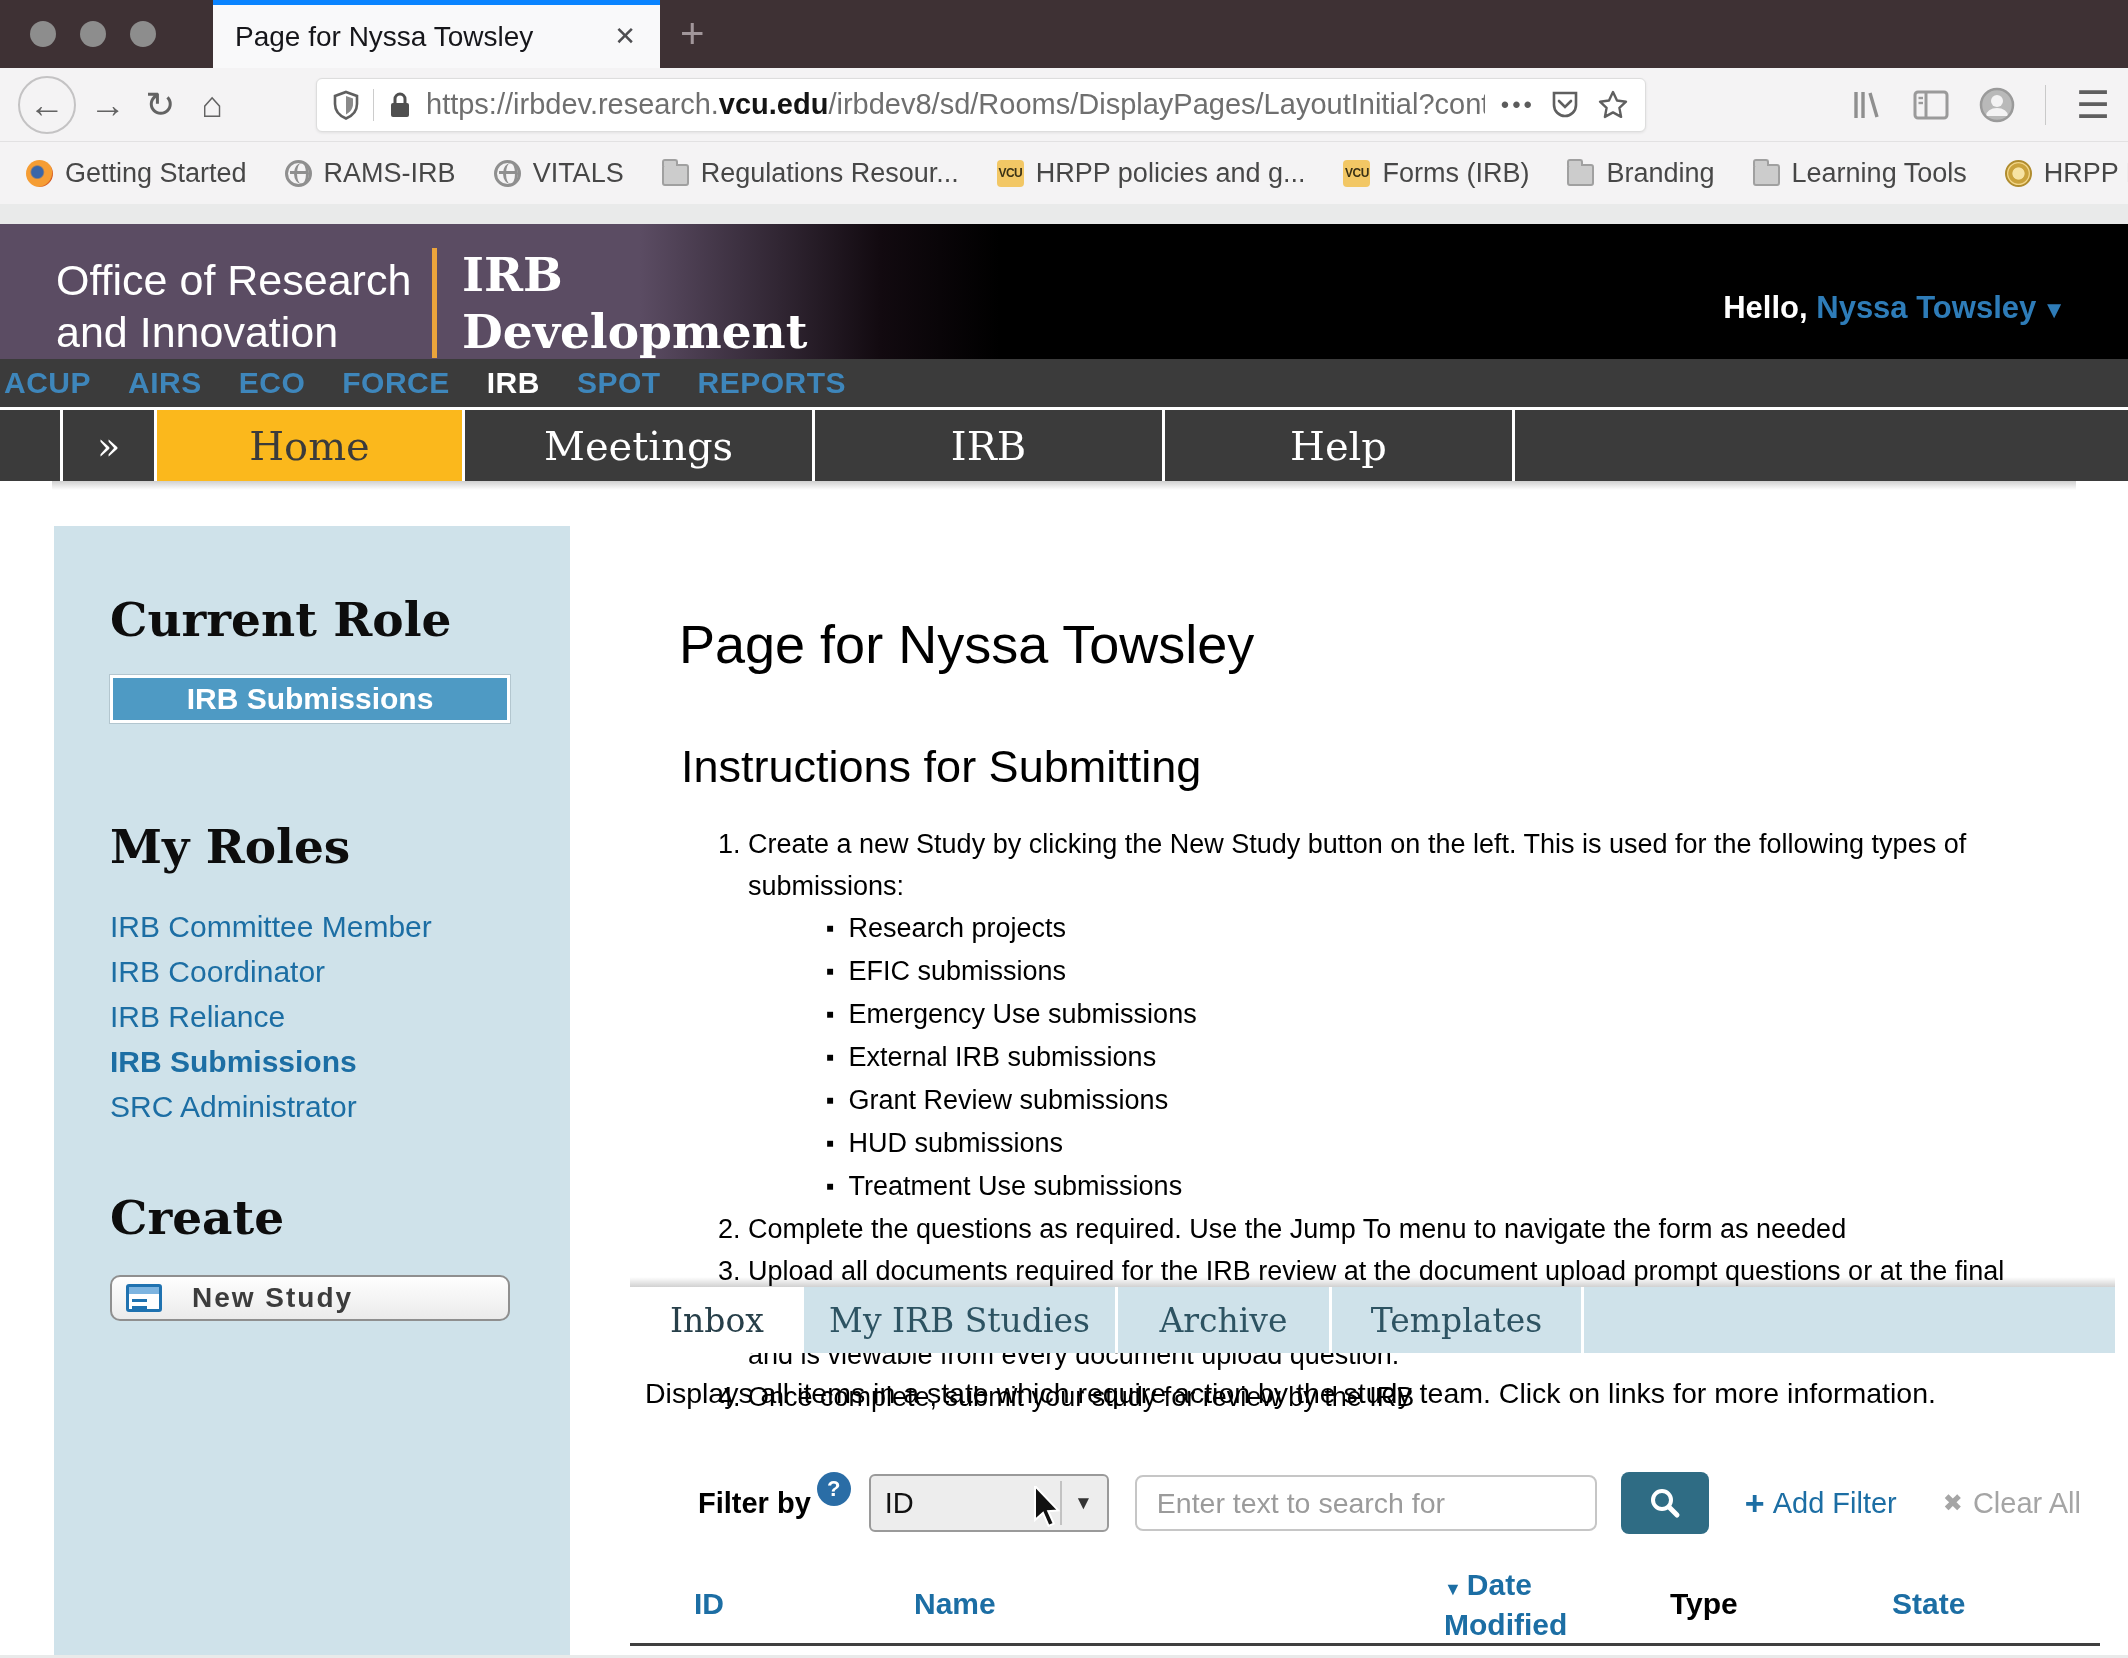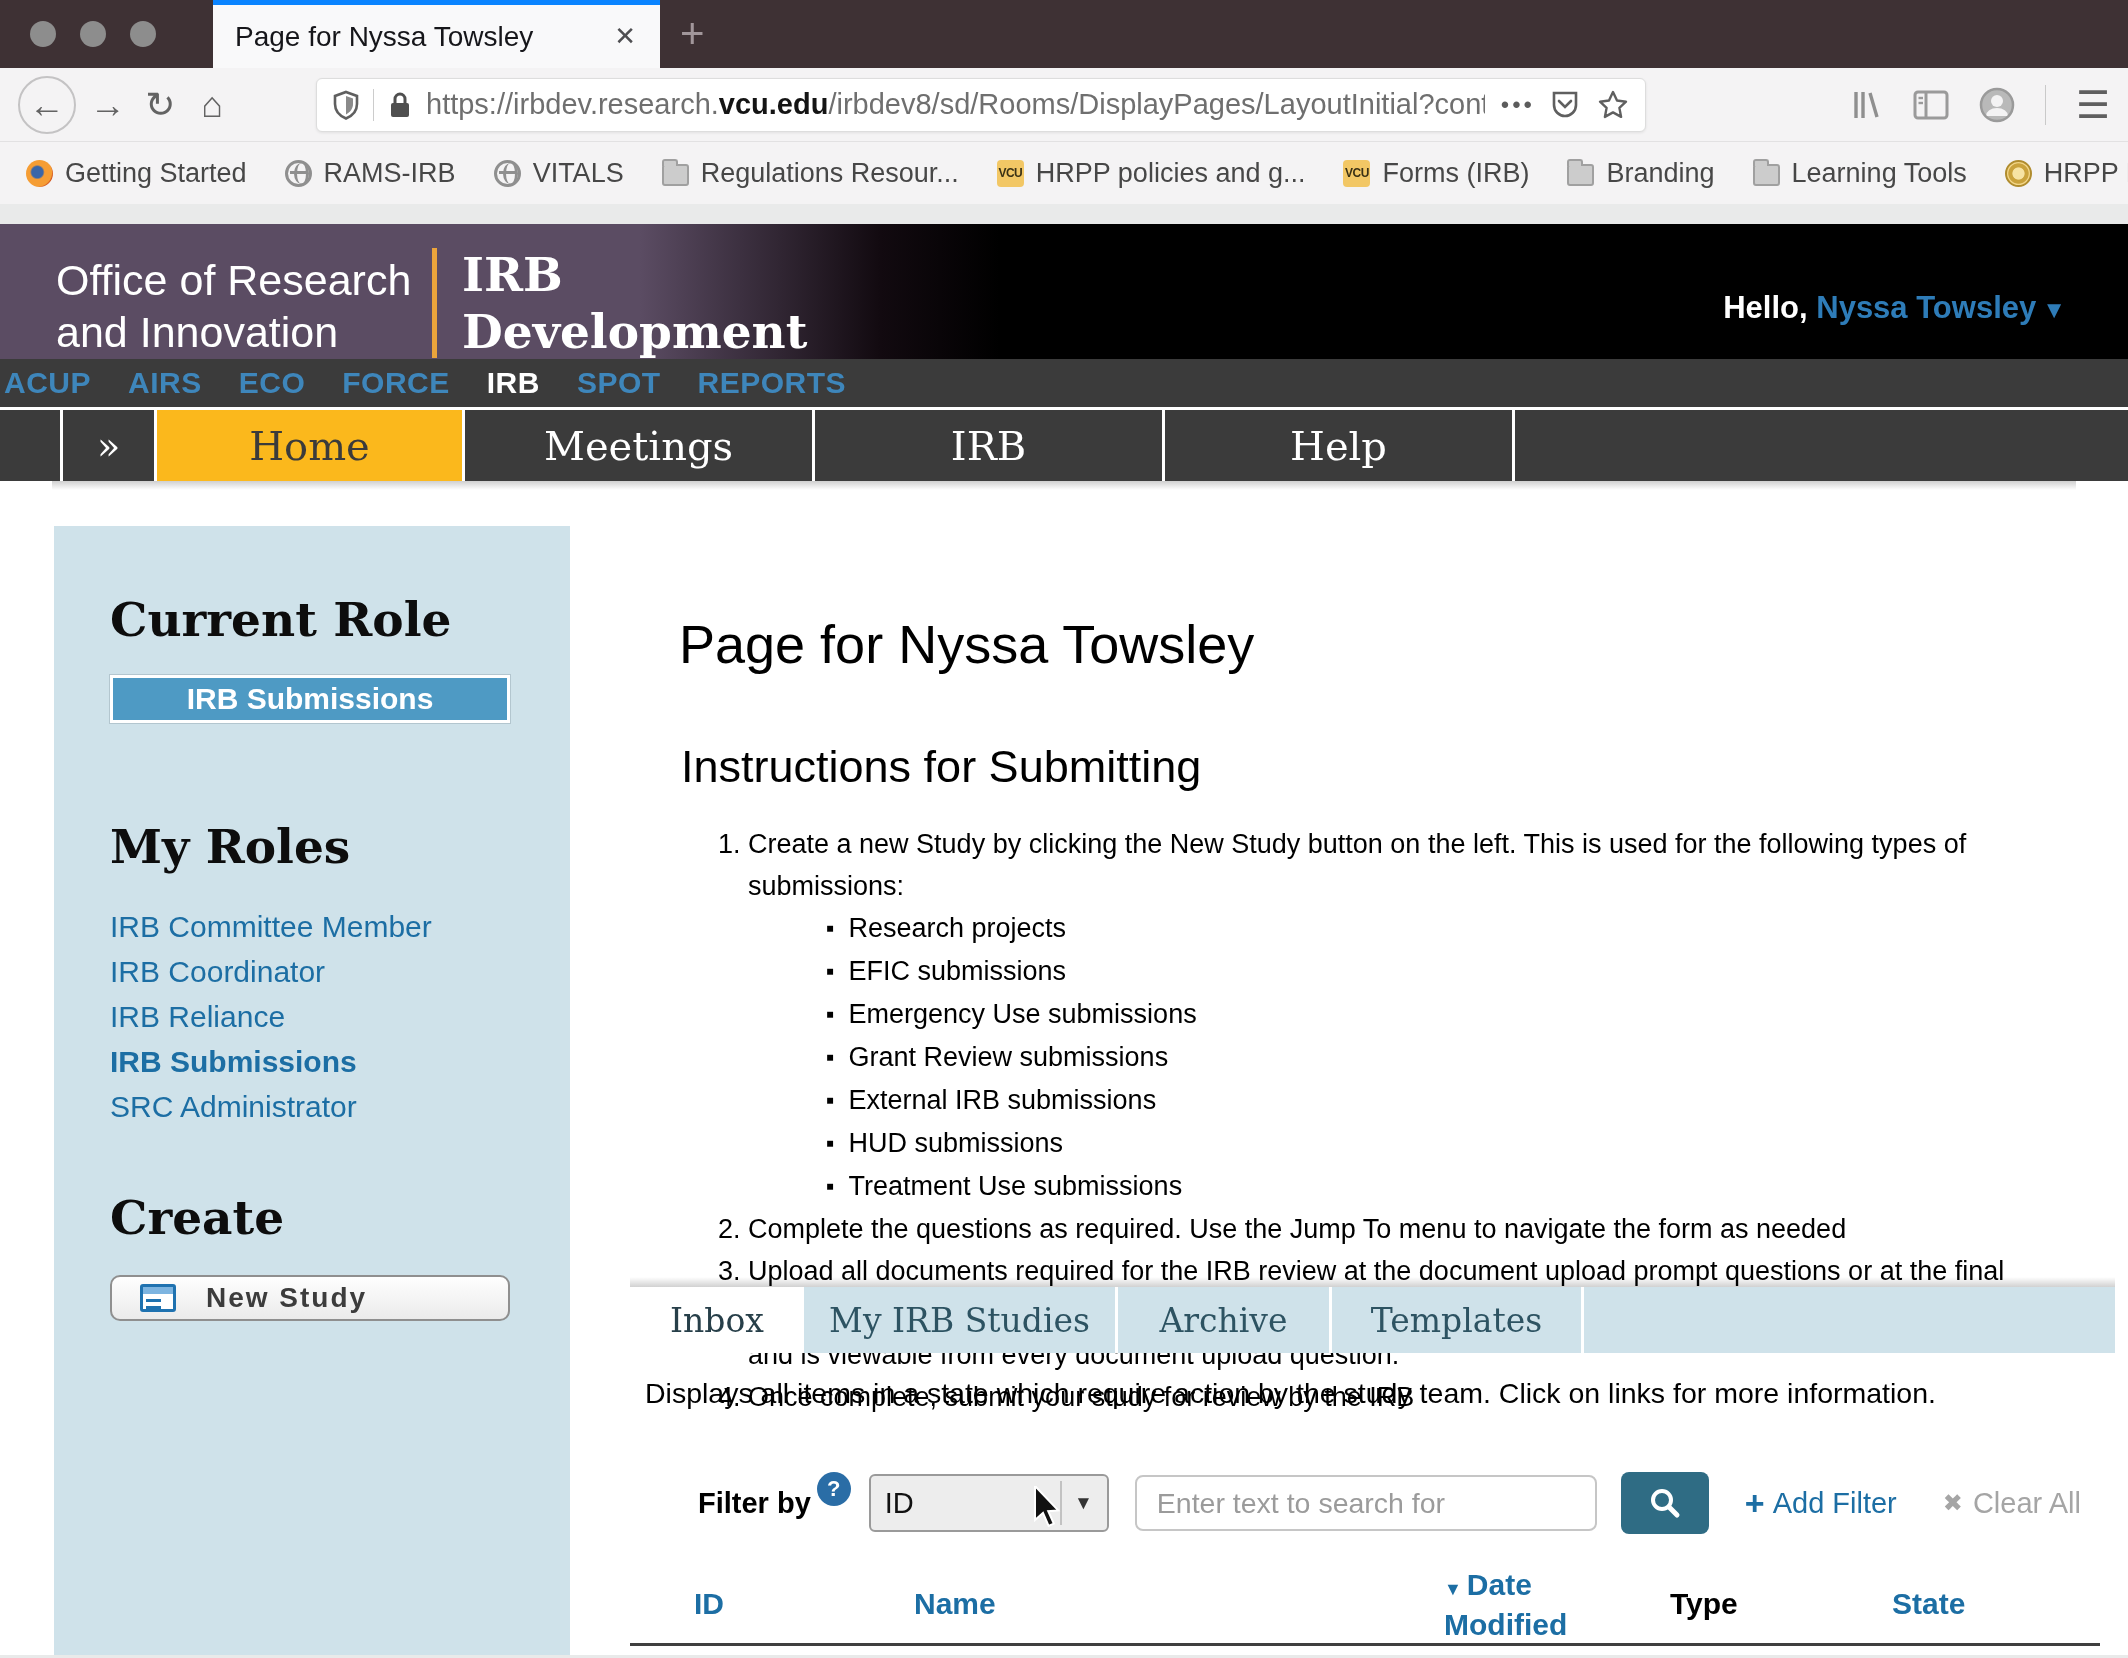--- a/index.html
+++ b/index.html
@@ -81,21 +81,21 @@
   .role-btn { margin-top:28px; width:400px; height:48px; background:#4e9ac4; border:3px solid #fff;
               box-shadow:0 0 0 1px #b3c6cf; color:#fff; font-size:30px; font-weight:bold;
               display:flex; align-items:center; justify-content:center; }
   .myroles { margin-top:96px; }
   .role-list { margin-top:38px; list-style:none; }
   .role-list li { margin-bottom:15px; }
   .role-list a { color:#1c6ea4; font-size:30px; text-decoration:none; line-height:1; }
   .role-list li.current a { font-weight:bold; }
   .create-h { margin-top:68px; }
   .newstudy { margin-top:30px; width:400px; height:46px; border:2px solid #8f8f8f; border-radius:10px;
-              background:linear-gradient(#fefefe,#ebebeb); display:flex; align-items:center; padding-left:28px; }
+              background:linear-gradient(#fefefe,#ebebeb); display:flex; align-items:center; padding-left:14px; }
   .ns-ico { width:36px; height:28px; border:3px solid #1f72b0; border-radius:3px; background:#fff; position:relative; }
   .ns-ico:before { content:""; position:absolute; left:0; right:0; top:0; height:7px; background:#7db4e0; }
   .ns-ico:after { content:""; position:absolute; left:3px; right:12px; top:12px; height:3px; background:#1f72b0; box-shadow:0 7px 0 #1f72b0; }
   .ns-label { margin-left:30px; font-size:28px; font-weight:bold; color:#3c3c3c; letter-spacing:2px; }
 
   
   .main { position:absolute; left:578px; top:0; width:1490px; height:1174px; }
   .main h1 { margin:132px 0 0 49px; font-size:54px; font-weight:400; color:#000; }
   .main h2 { margin:66px 0 0 51px; font-size:45px; font-weight:400; color:#000; }
   .instructions { margin:30px 10px 0 0; padding-left:118px; font-size:27px; color:#000; }
@@ -336,22 +336,22 @@
 
       <div class="main">
         <h1>Page for Nyssa Towsley</h1>
         <h2>Instructions for Submitting</h2>
         <ol class="instructions">
           <li><span>Create a new Study by clicking the New Study button on the left. This is used for the following types of submissions:</span>
             <ul class="subitems">
               <li>Research projects</li>
               <li>EFIC submissions</li>
               <li>Emergency Use submissions</li>
+              <li>External IRB submissions</li>
               <li>Grant Review submissions</li>
-              <li>External IRB submissions</li>
               <li>HUD submissions</li>
               <li>Treatment Use submissions</li>
             </ul>
           </li>
           <li>Complete the questions as required. Use the Jump To menu to navigate the form as needed</li>
           <li>Upload all documents required for the IRB review at the document upload prompt questions or at the final document upload screen. As documents are uploaded, the list shown throughout the smart form continues to grow and is viewable from every document upload question.</li>
           <li>Once complete, submit your study for review by the IRB</li>
         </ol>
 
         <div class="tabstrip">

